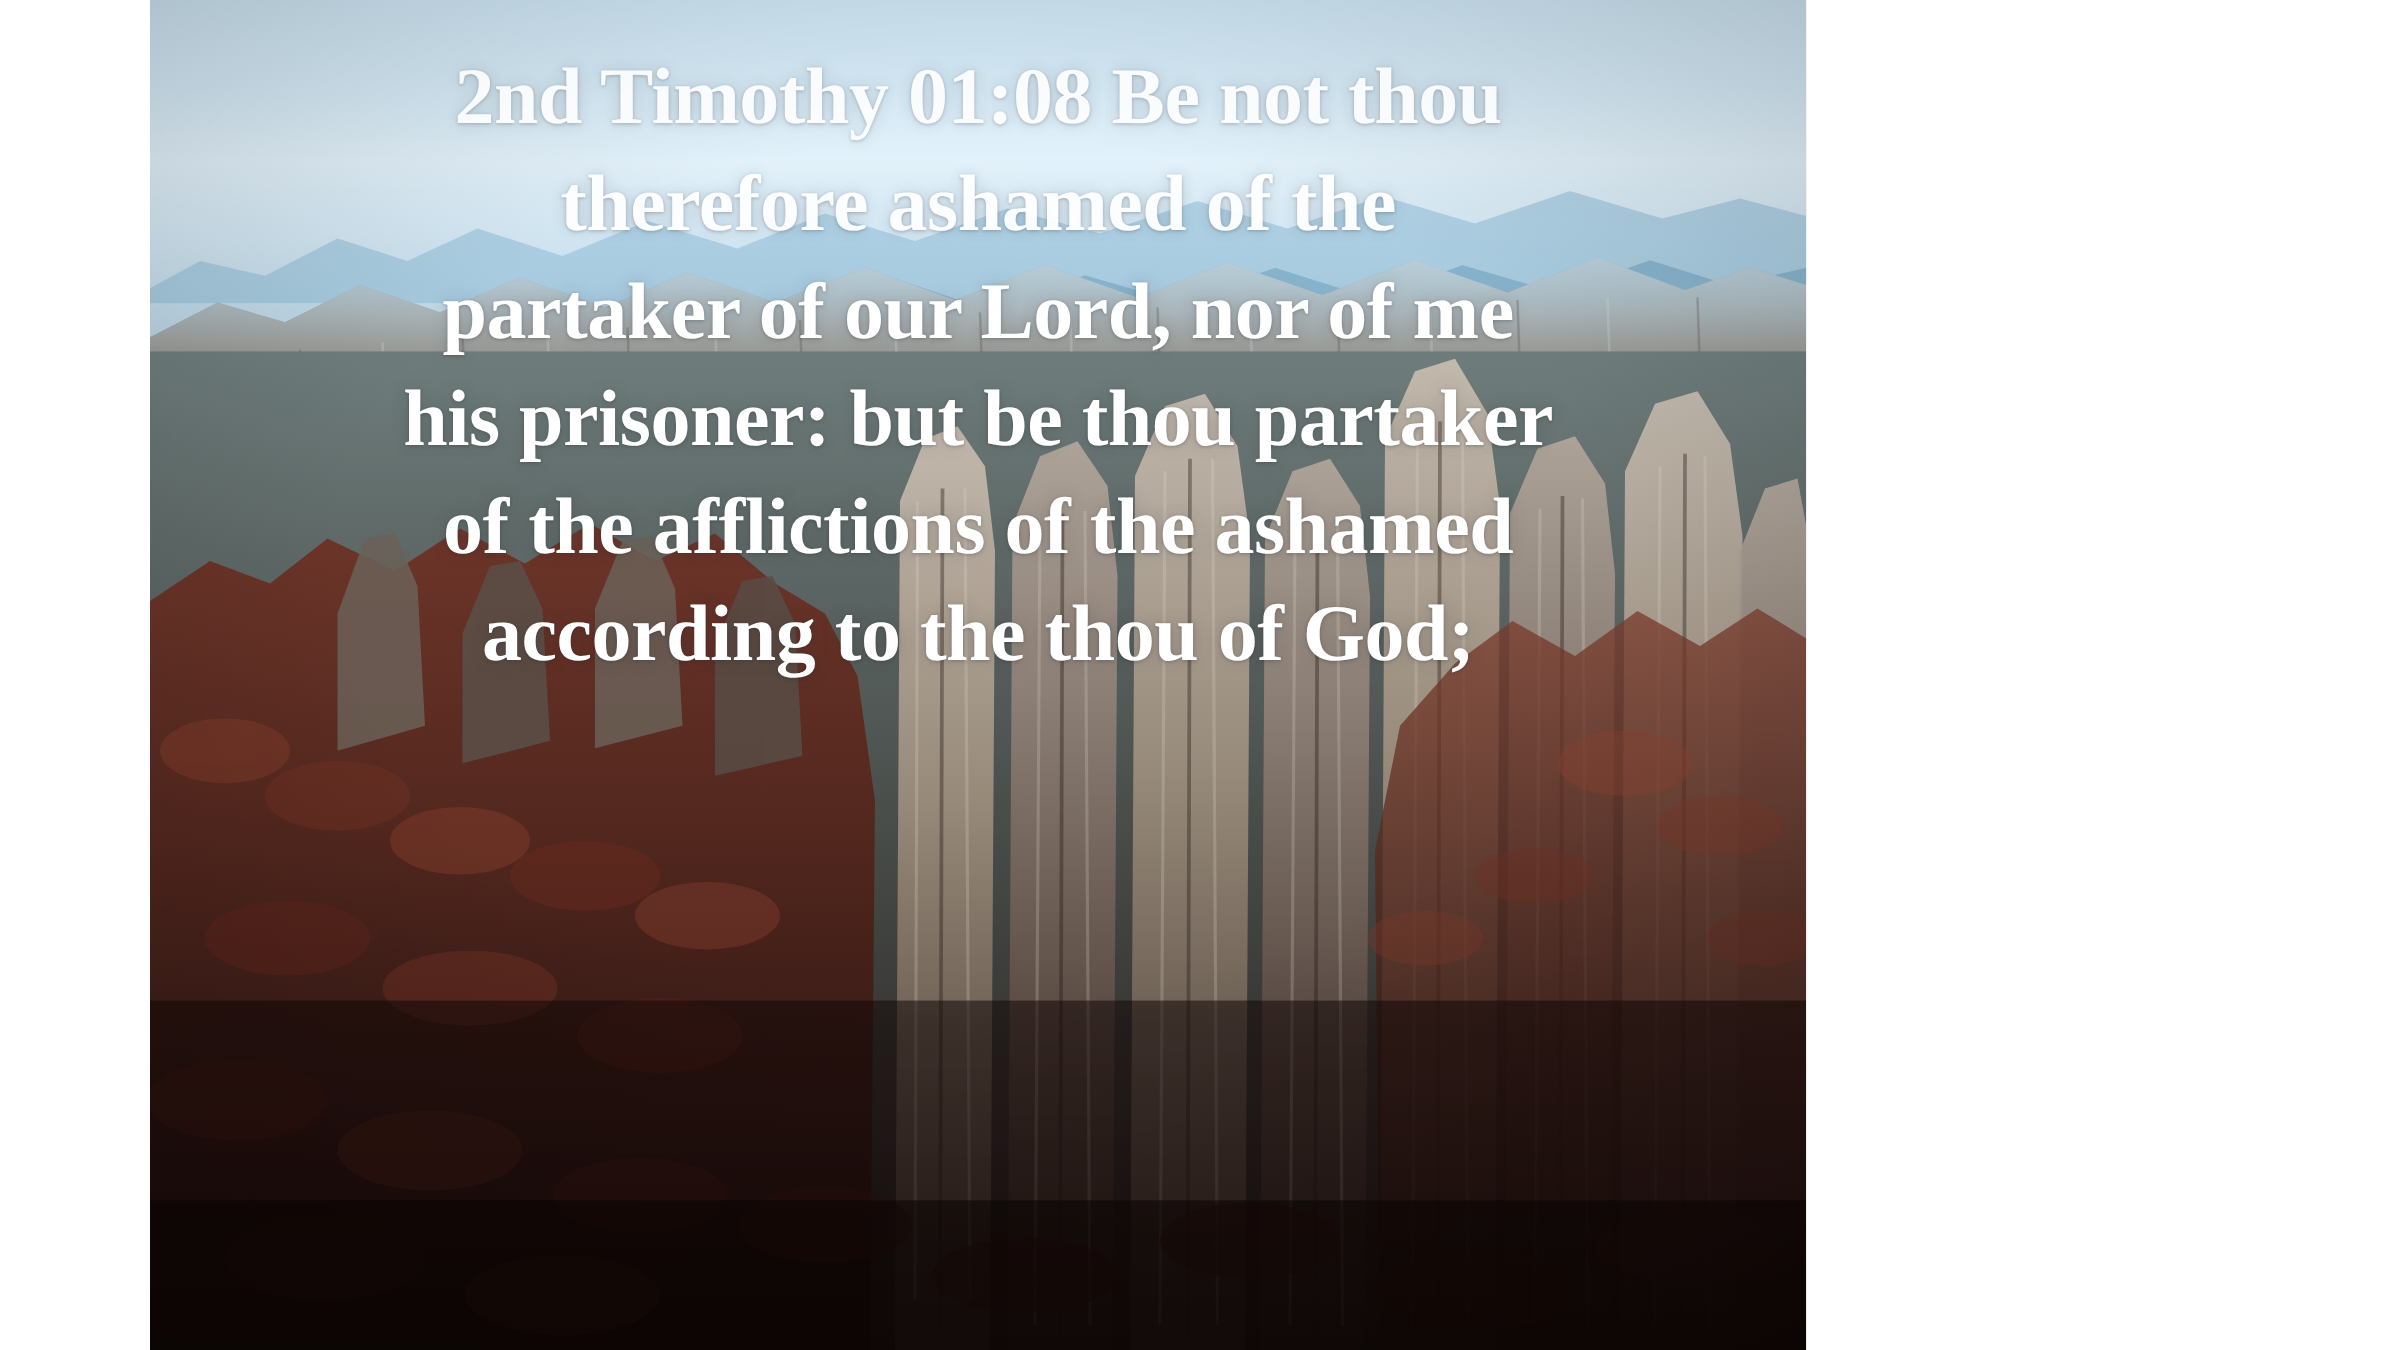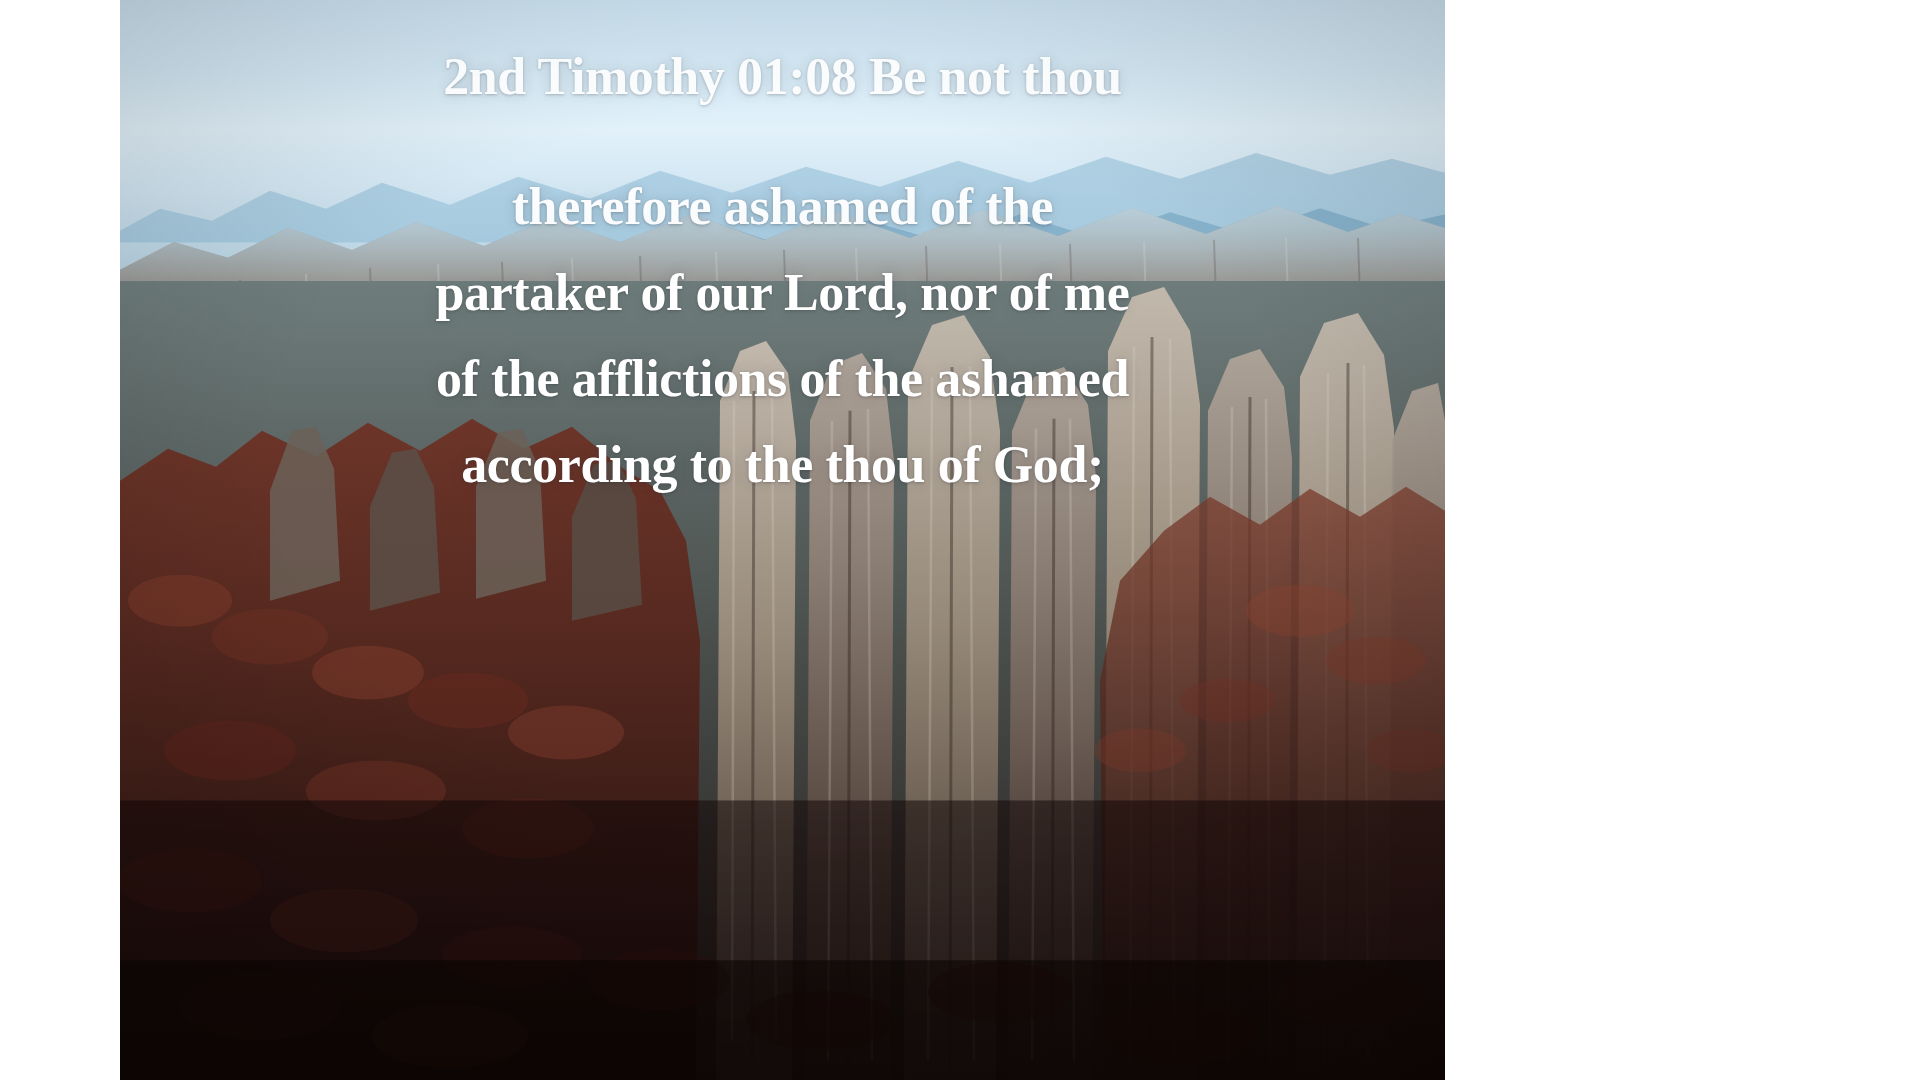--- a/index.html
+++ b/index.html
@@ -101,30 +101,30 @@
     text-align: center;
     padding: 0 40px;
     box-sizing: border-box;
     z-index: 40;
   }
 
   .verse-line {
     color: #ffffff;
     font-family: "Liberation Serif", serif;
     font-weight: 700;
-    font-size: 52px;
+    font-size: 64px;
     line-height: 86px;
     letter-spacing: -0.4px;
     white-space: nowrap;
     text-shadow:
       0 1px 3px rgba(40,40,45,0.30),
       0 0 14px rgba(60,60,70,0.18);
   }
   .verse-line.l1 { opacity: 0.88; }
-  .verse-line.l2 { opacity: 0.94; margin-top: 44px; }
+  .verse-line.l2 { opacity: 0.94; }
 </style>
 </head>
 <body>
 
 <div id="page">
 
   <div id="photo-card">
 
     <div class="sky-layer"></div>
 
@@ -300,20 +300,21 @@
       <rect x="0" y="520" width="1325" height="280" fill="#120807" opacity="0.55"></rect>
       <rect x="0" y="680" width="1325" height="120" fill="#0b0504" opacity="0.6"></rect>
     </svg>
 
     <div class="vignette"></div>
 
     <div id="verse-block">
       <div class="verse-line l1">2nd Timothy  01:08 Be not thou</div>
       <div class="verse-line l2">therefore ashamed of the</div>
       <div class="verse-line">partaker of our Lord, nor of me</div>
+      <div class="verse-line">his prisoner: but be thou partaker</div>
       <div class="verse-line">of the afflictions of the ashamed</div>
       <div class="verse-line">according to the thou of God;</div>
     </div>
 
   </div>
 
   <div id="margin-left" style="position:absolute;left:0;top:0;width:120px;height:1080px;background:#ffffff;"></div>
   <div id="margin-right" style="position:absolute;left:1445px;top:0;width:475px;height:1080px;background:#ffffff;"></div>
 
 </div>

